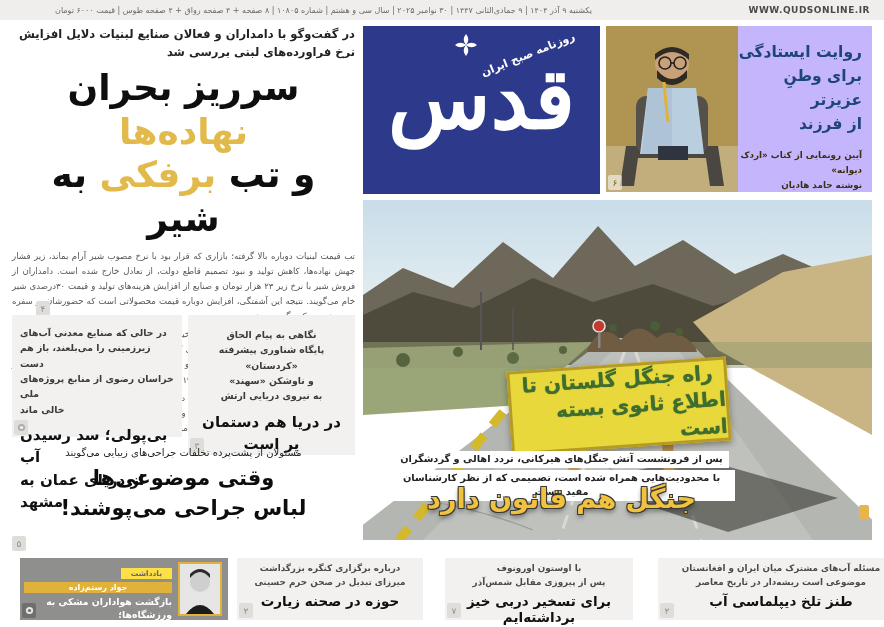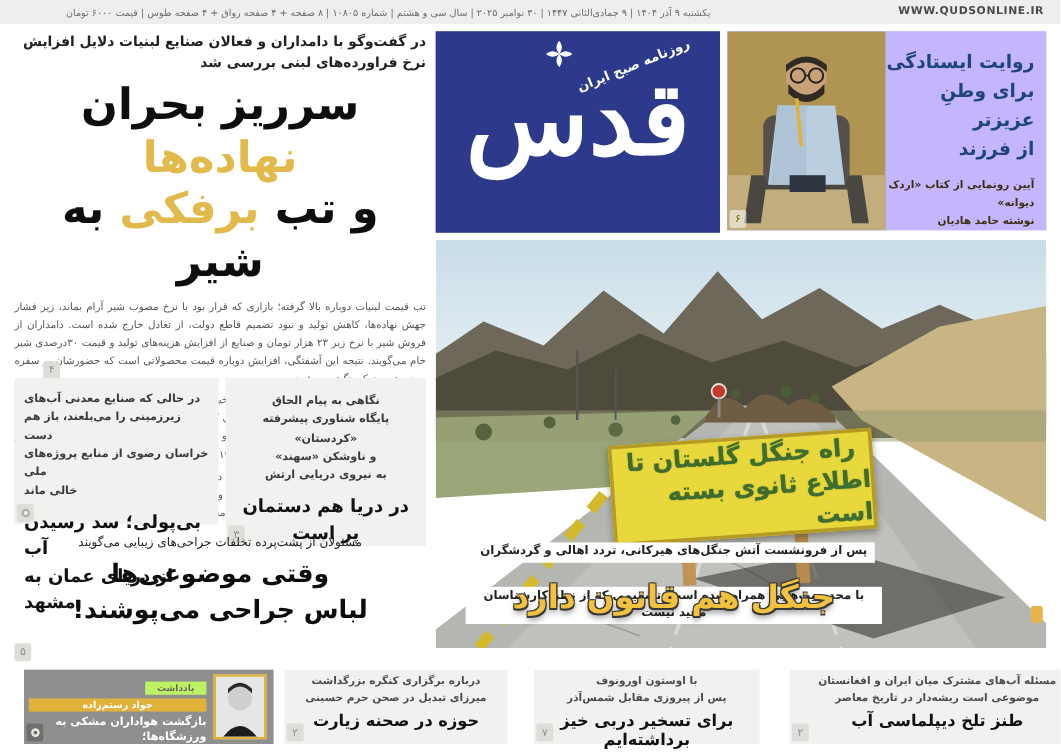--- a/index.html
+++ b/index.html
@@ -43,21 +43,21 @@
   .feature .photo { position:absolute; left:0; top:0; width:132px; height:166px; }
 
   
   .photo-story { position:absolute; left:363px; top:200px; width:509px; height:340px; overflow:hidden; }
   .road-sign { position:absolute; left:146px; top:164px; width:220px; height:84px; background:#e9d83c;
                border:3px solid #b59b25; transform:rotate(-4deg); box-shadow:0 3px 6px rgba(40,40,30,.45);
                display:flex; flex-direction:column; align-items:center; justify-content:center; z-index:3; }
   .road-sign .sline { color:#3f6d2f; font-weight:800; font-size:20px; line-height:1.35; text-shadow:0 0 1px #3f6d2f; }
   .ph-captions { position:absolute; left:5%; top:247px; width:68%; text-align:center; z-index:4; }
   .ph-captions .cap { display:inline-block; background:#fff; color:#222; font-size:9.8px; font-weight:bold;
-                      padding:1px 6px; margin-bottom:20px; line-height:1.5; }
+                      padding:1px 6px; margin-bottom:2px; line-height:1.5; }
   .ph-headline { position:absolute; left:5%; top:283px; width:68%; text-align:center; z-index:4;
                  color:#f2c23e; font-size:27px; font-weight:800;
                  text-shadow:1px 1px 0 #3a3a35, -1px 1px 0 #3a3a35, 1px -1px 0 #3a3a35, -1px -1px 0 #3a3a35, 0 3px 5px rgba(0,0,0,.5); }
   .photo-credit { position:absolute; right:3px; top:305px; width:10px; height:14px; background:#e8b54c; border-radius:2px; z-index:4; }
 
   
   .gbox { background:#f2f1ef; position:absolute; }
   .mid-navy { left:188px; top:315px; width:167px; height:140px; padding:12px 8px; text-align:center; }
   .mid-water { left:12px; top:315px; width:170px; height:122px; padding:10px 8px; text-align:left; }
   .gbox .g-kicker { font-size:9.3px; font-weight:bold; color:#3b3b3b; line-height:1.65; }
@@ -74,21 +74,21 @@
   .bbox .b-head { margin-top:4px; font-size:13.5px; font-weight:800; color:#101010; }
   .b-water { left:658px; width:246px; }
   .b-derby { left:445px; width:188px; }
   .b-hawza { left:237px; width:186px; }
 
   
   .note { position:absolute; left:20px; top:558px; width:208px; height:62px; background:#8f8f8d; overflow:hidden; }
   .note .n-photo { position:absolute; left:unset; right:6px; top:4px; width:44px; height:54px; background:#eee;
                    border:2px solid #e0b23a; }
   .note .n-txt { position:absolute; right:56px; left:4px; top:3px; text-align:right; }
-  .note .n-tab { display:inline-block; background:#bef264; color:#666; font-size:7.5px; font-weight:bold; padding:1px 10px; }
+  .note .n-tab { display:inline-block; background:#fde047; color:#666; font-size:7.5px; font-weight:bold; padding:1px 10px; }
   .note .n-author { background:#e0b23a; color:#fff; font-size:8px; font-weight:bold; padding:1px 6px; margin-top:2px; text-align:center; }
   .note .n-line { color:#fff; font-size:9.3px; font-weight:bold; margin-top:2px; line-height:1.45; }
 </style>
 </head>
 <body>
 
 <div id="page">
 
   <div class="topbar">
     <span class="site">WWW.QUDSONLINE.IR</span>

